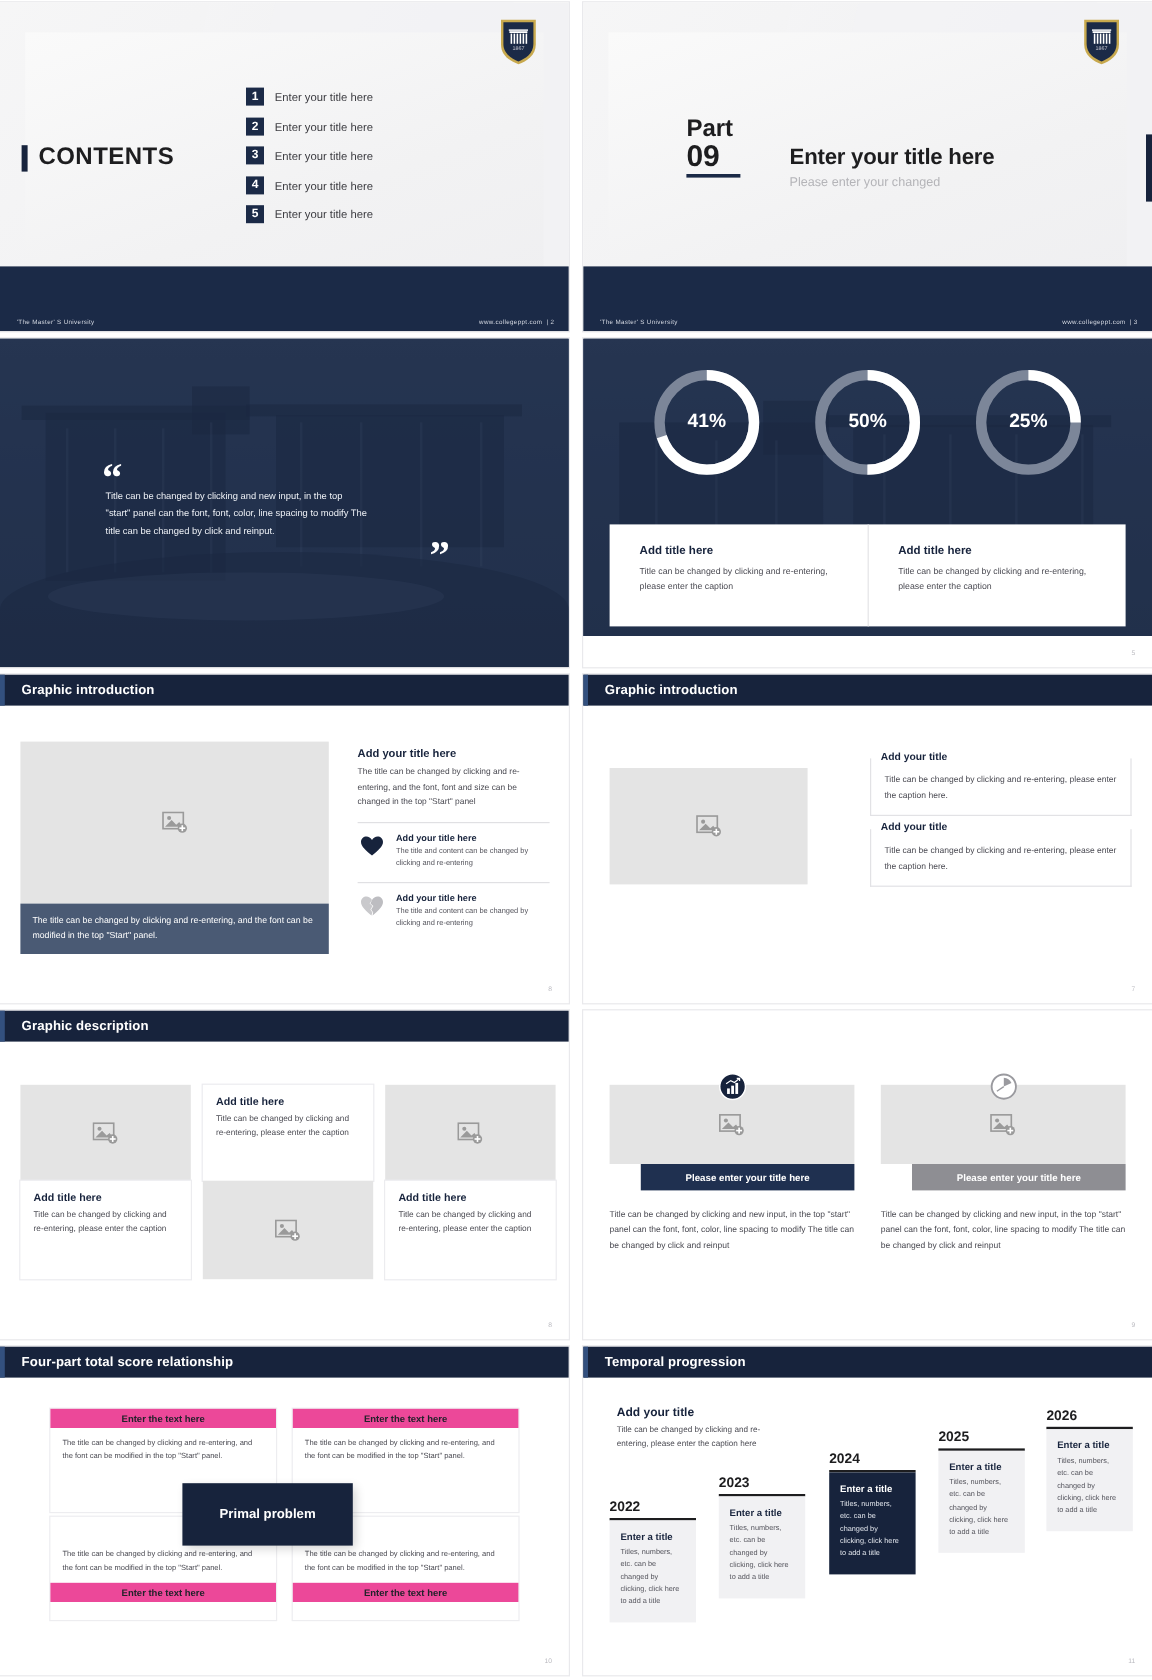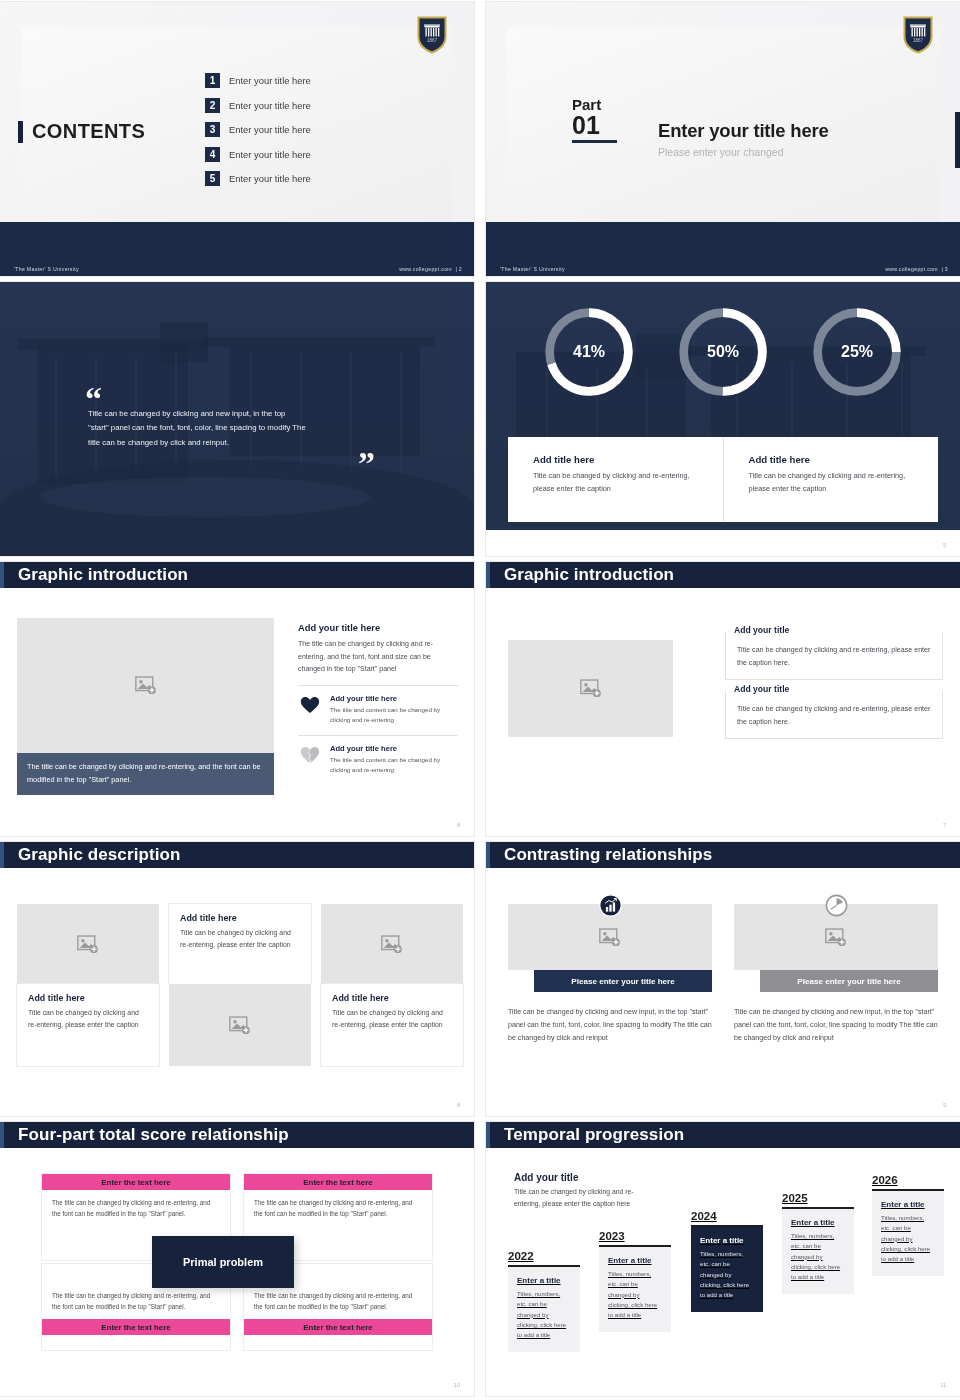--- a/index.html
+++ b/index.html
@@ -43,21 +43,21 @@
   .contTitle span{font-size:20px;font-weight:700;color:#1d1d1f;
     letter-spacing:.4px;}
   .contList{position:absolute;left:205px;top:71px;z-index:5;}
   .cRow{display:flex;align-items:center;gap:9px;margin-bottom:9.5px;}
   .cNum{width:15px;height:15px;background:#1b2a47;color:#fff;font-size:10px;
     font-weight:700;display:flex;align-items:center;justify-content:center;}
   .cTxt{font-size:9.4px;color:#3b3b40;}
 
   
   .partWrap{position:absolute;left:86px;top:95px;z-index:5;}
-  .pWord{font-size:15px;font-weight:700;color:#1d1d1f;line-height:1;}
+  .pWord{font-size:20px;font-weight:700;color:#1d1d1f;line-height:1;}
   .pNum{font-size:25px;font-weight:700;color:#1d1d1f;line-height:1.05;
     border-bottom:3px solid #1b2a47;display:inline-block;padding-bottom:2px;
     width:45px;}
   .partRight{position:absolute;left:172px;top:118px;z-index:5;}
   .pTitle{font-size:18.5px;font-weight:700;color:#1d1d1f;letter-spacing:-.2px;}
   .pSub{font-size:10.5px;color:#b4b4b8;margin-top:4px;}
   .rightBar{position:absolute;right:-2px;top:110px;width:7px;height:56px;
     background:#17233c;z-index:7;}
 
   
@@ -87,21 +87,21 @@
     background:#fff;display:flex;z-index:5;}
   .dcard{flex:1;padding:17px 20px 0 25px;}
   .dcard+.dcard{border-left:1px solid #e4e4e7;}
   .dcTitle{font-size:9.6px;font-weight:700;color:#17233c;margin-bottom:5px;}
   .dcBody{font-size:7.3px;color:#4a4a52;line-height:1.75;}
 
   
   .hdr{position:absolute;left:0;right:0;top:0;height:26px;background:#17233c;
     display:flex;align-items:center;}
   .hdr .hbar{width:4px;height:26px;background:#33507e;}
-  .hdr .htxt{color:#fff;font-size:17px;font-weight:700;margin-left:14px;
+  .hdr .htxt{color:#fff;font-size:11px;font-weight:700;margin-left:14px;
     letter-spacing:.1px;}
   .pgno{position:absolute;right:14px;bottom:8px;font-size:5.6px;color:#b9b9bf;}
 
   
   .imgph{background:#e4e4e4;display:flex;align-items:center;
     justify-content:center;}
   .imgicon{width:22px;height:19px;position:relative;}
 
   
   .s6img{position:absolute;left:17px;top:56px;width:257px;height:135px;}
@@ -158,21 +158,21 @@
   .center{position:absolute;left:110px;top:62px;width:142px;height:52px;
     background:#17233c;color:#fff;display:flex;align-items:center;
     justify-content:center;font-size:11px;font-weight:700;z-index:4;
     box-shadow:3px 3px 8px rgba(0,0,0,.18);}
 
   
   .s11{position:absolute;left:0;right:0;top:40px;height:200px;}
   .intro{position:absolute;left:28px;top:10px;width:130px;}
   .introT{font-size:10px;font-weight:700;color:#17233c;margin-bottom:3px;}
   .introB{font-size:6.8px;color:#4a4a52;line-height:1.7;}
-  .step{position:absolute;width:72px;text-decoration:underline;}
+  .step{position:absolute;width:72px;}
   .stepYr{font-size:11.5px;font-weight:700;color:#1d1d1f;margin-bottom:3px;}
   .stepLine{height:2px;background:#1d1d1f;margin-bottom:0;}
   .stepCard{padding:9px 9px 11px;}
   .stepCard.lite{background:#f1f1f3;}
   .stepCard.dark{background:#17233c;}
   .stepT{font-size:8px;font-weight:700;margin-bottom:4px;}
   .stepB{font-size:6.1px;line-height:1.7;}
   .lite .stepT{color:#17233c;} .lite .stepB{color:#55555d;}
   .dark .stepT{color:#fff;} .dark .stepB{color:#dfe3ea;}
 </style>
@@ -255,21 +255,21 @@
       <rect x="29" y="26" width="2.6" height="17" fill="#fff"></rect>
       <rect x="34" y="26" width="2.6" height="17" fill="#fff"></rect>
       <rect x="39" y="26" width="2.6" height="17" fill="#fff"></rect>
       <rect x="44" y="26" width="2.6" height="17" fill="#fff"></rect>
       <rect x="16" y="19" width="32" height="2.4" fill="#fff"></rect>
       <text x="32" y="54" font-size="9" fill="#c8c8d2" text-anchor="middle" font-family="Liberation Sans, sans-serif">1867</text>
     </svg>
 
     <div class="partWrap">
       <div class="pWord">Part</div>
-      <div class="pNum">01</div>
+      <div class="pNum">09</div>
     </div>
     <div class="partRight">
       <div class="pTitle">Enter your title here</div>
       <div class="pSub">Please enter your changed</div>
     </div>
     <div class="rightBar"></div>
 
     <div class="footbar">
       <div class="ftxt">'The Master' S University</div>
       <div class="furl">
@@ -502,24 +502,20 @@
         <div class="s8txt">
           <div class="s8t">Add title here</div>
           <div class="s8b">Title can be changed by clicking and re-entering, please enter the caption</div>
         </div>
       </div>
     </div>
     <div class="pgno">8</div>
   </div>
 
   <div class="slide">
-    <div class="hdr">
-      <div class="hbar"></div>
-      <div class="htxt">Contrasting relationships</div>
-    </div>
 
     <div class="s9">
       <div class="s9col">
         <div class="s9icw">
           <svg width="23" height="23" viewBox="0 0 30 30">
             <circle cx="15" cy="15" r="14" fill="#17233c" stroke="#fff" stroke-width="1.6"></circle>
             <rect x="9" y="17" width="3" height="6" fill="#fff"></rect>
             <rect x="13.5" y="14" width="3" height="9" fill="#fff"></rect>
             <rect x="18" y="11" width="3" height="12" fill="#fff"></rect>
             <path d="M8 12 L13 8.5 L17 10.5 L22 6.5" stroke="#fff" stroke-width="1.3" fill="none"></path>

